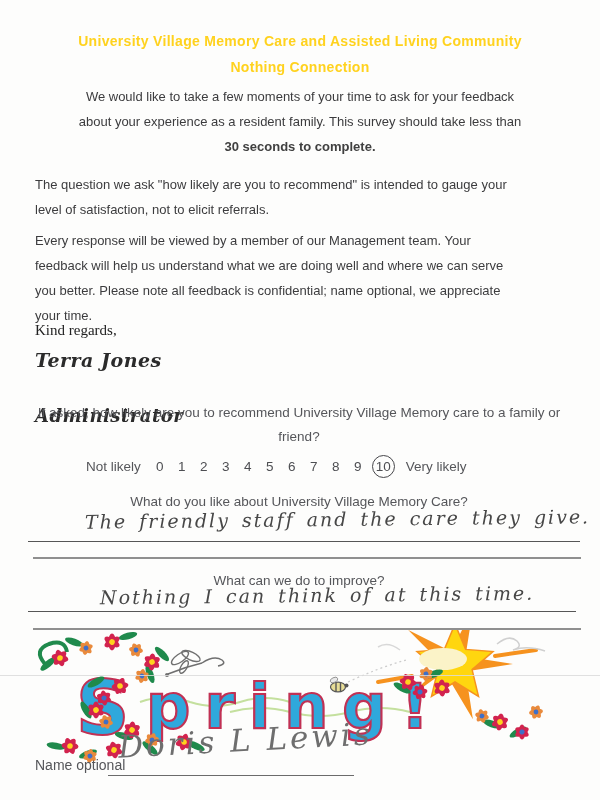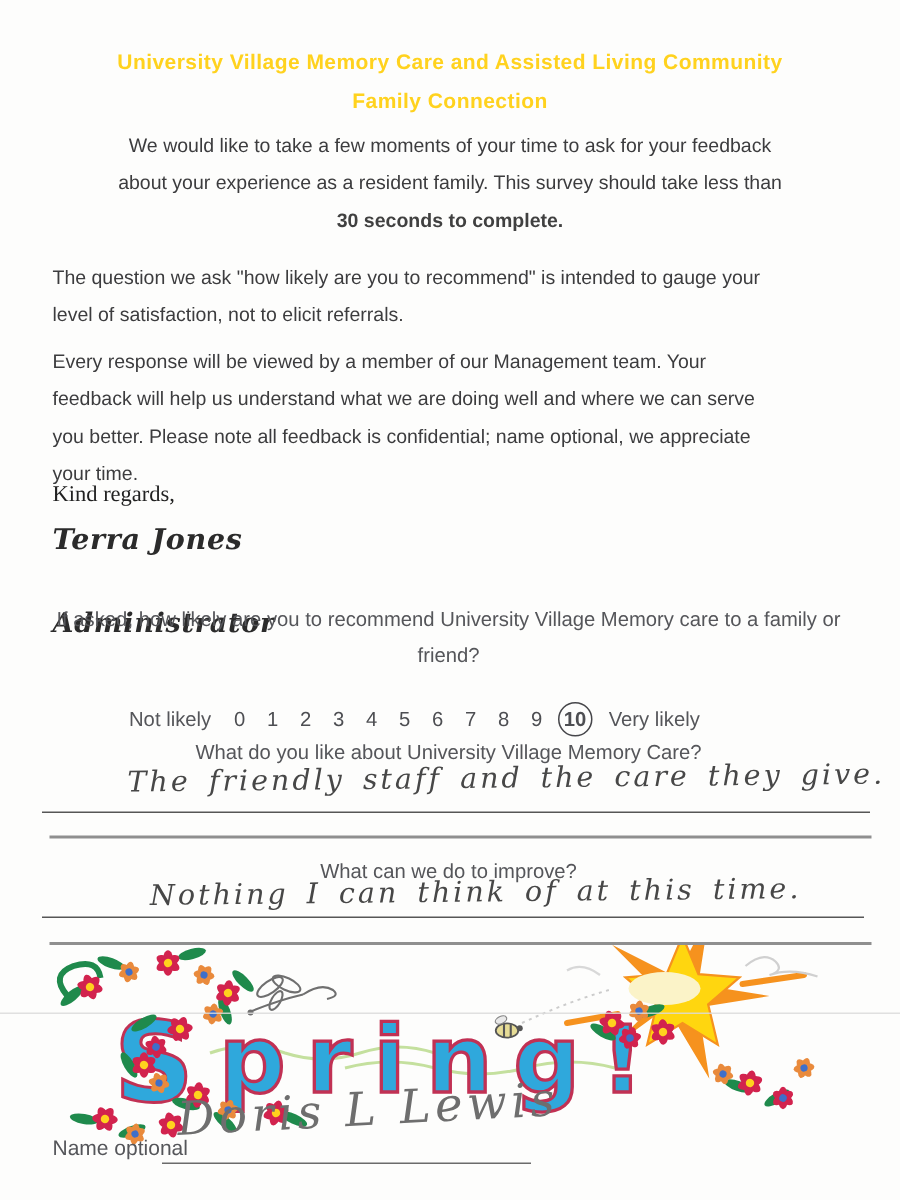--- a/index.html
+++ b/index.html
@@ -21,21 +21,21 @@
   .script{left:35px;font-family:"DejaVu Serif",serif;font-style:italic;font-weight:600;
           font-size:19px;color:#2b2b2b;letter-spacing:.5px;line-height:23px;}
 
   
   .question{left:35px;width:528px;font-size:13.5px;line-height:24px;color:#55565a;text-align:center;}
 
   
   .scale{left:78px;display:flex;align-items:center;font-size:13.5px;color:#4d4e52;}
   .scale-label{margin:0 8px;color:#55565a;}
   .scale-num{display:inline-flex;justify-content:center;align-items:center;width:22px;height:22px;}
-  .scale-num.circled{border:1.6px solid #46464a;border-radius:50%;width:21px;height:21px;margin:13px 3px;font-weight:bold;}
+  .scale-num.circled{border:1.6px solid #46464a;border-radius:50%;width:21px;height:21px;margin:0 3px;}
 
   
   .hand{font-family:"DejaVu Serif",serif;font-style:italic;font-size:19px;color:#474747;
         letter-spacing:2px;word-spacing:4px;transform:rotate(-.6deg);}
   .rule{border-top:1.6px solid #565656;height:0;}
   .rule-thick{border-top:2px solid #8f8f8f;height:0;}
 
   
   .name-label{font-size:14px;color:#55565a;}
   .name-line{border-top:1.6px solid #6b6b6b;height:0;}
@@ -43,21 +43,21 @@
              letter-spacing:3px;transform:rotate(-3deg);z-index:5;}
 
   .fold-line{left:0;width:600px;border-top:1px solid #dadada;height:0;z-index:3;opacity:.85;}
 </style>
 </head>
 <body>
 
 <div class="page">
 
   <div class="abs title" style="top:33px;">University Village Memory Care and Assisted Living Community</div>
-  <div class="abs title" style="top:59px;">Family Connection</div>
+  <div class="abs title" style="top:59px;">Nothing Connection</div>
 
   <div class="abs intro" style="top:84px;">
     <div class="nowrap">We would like to take a few moments of your time to ask for your feedback</div>
     <div class="nowrap">about your experience as a resident family. This survey should take less than</div>
     <div class="nowrap intro-bold">30 seconds to complete.</div>
   </div>
 
   <div class="abs para" style="top:172px;">
     <div class="nowrap">The question we ask "how likely are you to recommend" is intended to gauge your</div>
     <div class="nowrap">level of satisfaction, not to elicit referrals.</div>

